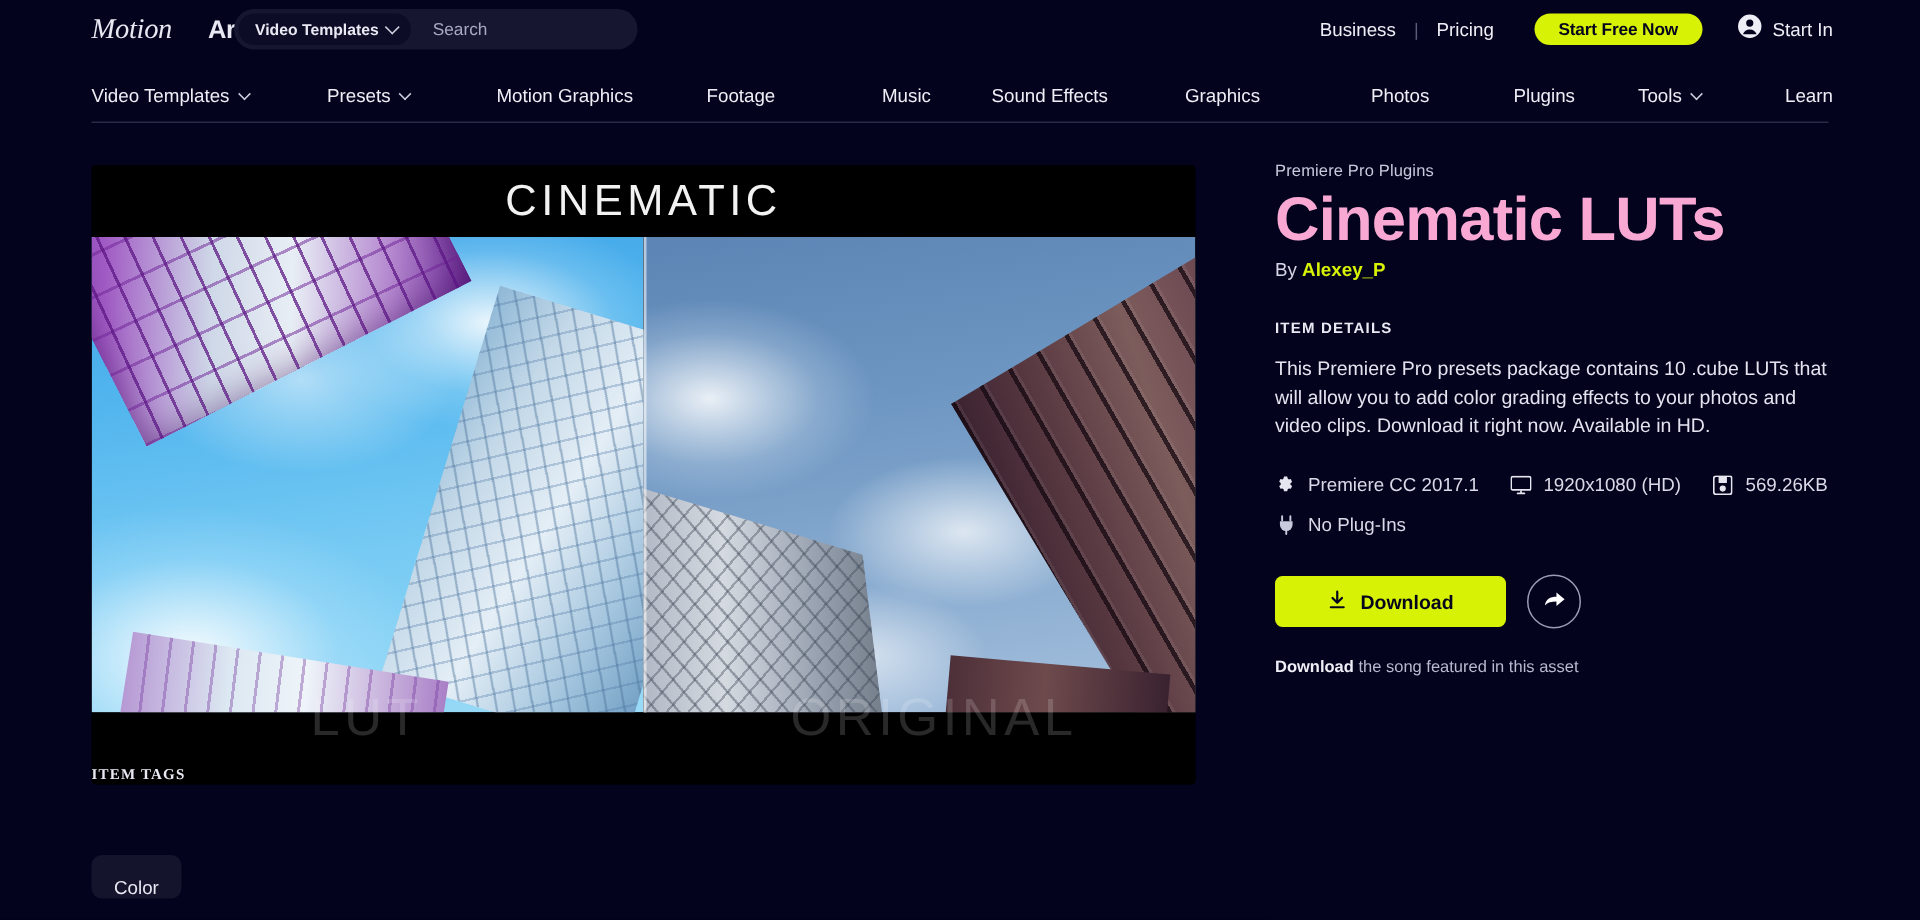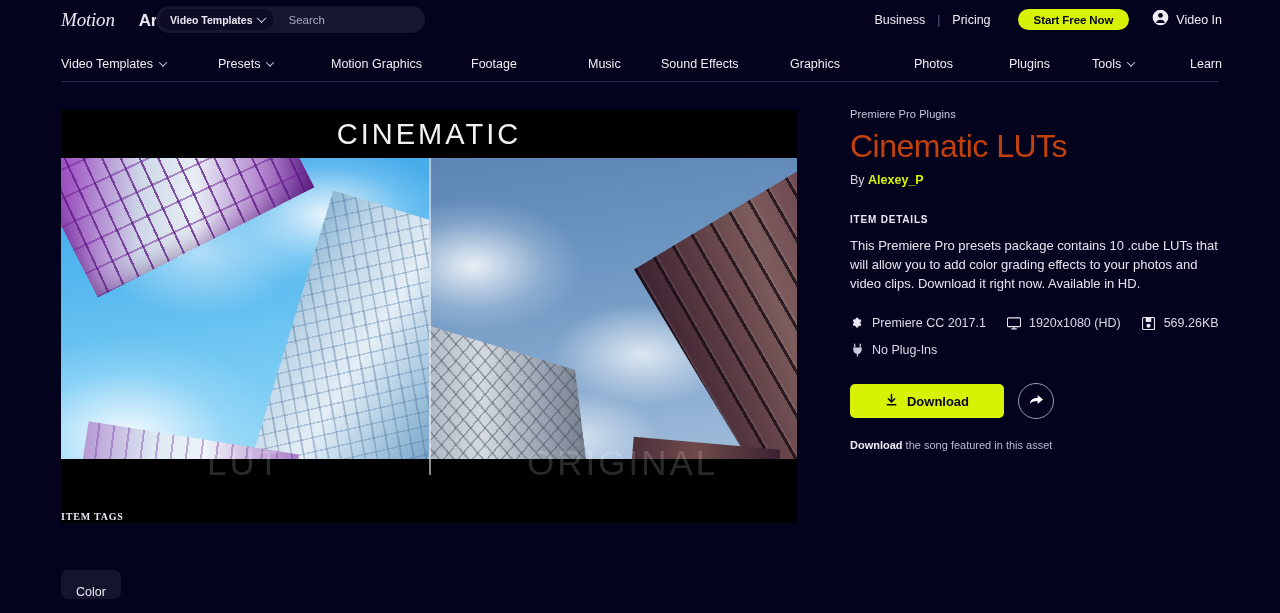--- a/index.html
+++ b/index.html
@@ -175,21 +175,21 @@
                 repeating-linear-gradient(-42deg, rgba(60,70,85,.38) 0px, rgba(60,70,85,.38) 1.5px, rgba(255,255,255,0) 1.5px, rgba(255,255,255,0) 11px);
   }
   .bldg-rb {
     position: absolute; right: 6%; bottom: -30%; width: 40%; height: 40%;
     background: linear-gradient(88deg, #4b2e38 0%, #6e4a4c 45%, #3a2230 100%);
     transform: rotate(5deg);
   }
   .split-line { position: absolute; left: 50%; top: 48px; width: 1.5px; height: 317px; background: rgba(255,255,255,.55); z-index: 4; }
 
   
-  .vid-bot-bar { position: absolute; left: 0; bottom: 0; width: 100%; height: 64px; background: #000; padding-left: 48px; }
+  .vid-bot-bar { position: absolute; left: 0; bottom: 0; width: 100%; height: 48px; background: #000; padding-left: 48px; }
   .lut-label, .orig-label {
     position: absolute; top: -16px; font-size: 35px; letter-spacing: 3px;
     color: rgba(255,255,255,.16); font-weight: 400; white-space: nowrap;
     font-family: "Liberation Sans", sans-serif; user-select: none;
   }
   .lut-label { left: 146px; }
   .orig-label { left: 466px; }
 
   .controls {
     position: absolute; left: 0; bottom: 0; width: 100%; height: 30px;
@@ -208,21 +208,21 @@
   }
   .tags-row { position: absolute; left: 61px; top: 570px; display: flex; gap: 9px; }
   .tag {
     background: #14142c; border-radius: 7px; height: 29px; padding: 0 15px;
     display: flex; align-items: flex-end; font-size: 12.5px; color: #e9e9f4; cursor: pointer;
   }
 
   
   .detail { position: absolute; left: 850px; top: 108px; width: 382px; }
   .kicker { font-size: 11px; color: #c9c9dd; margin: 0 0 8px; letter-spacing: .1px; }
-  .title { font-size: 32px; font-weight: 400; color: #c2410c; margin: 0 0 9px; letter-spacing: -.5px; line-height: 36px; }
+  .title { font-size: 41px; font-weight: 700; color: #f9a8d4; margin: 0 0 9px; letter-spacing: -.5px; line-height: 36px; }
   .byline { font-size: 12.5px; color: #d5d5e6; margin: 0 0 27px; }
   .byline .author { color: #d7f205; font-weight: 700; text-decoration: none; cursor: pointer; }
 
   .sec-head { font-size: 10px; font-weight: 700; letter-spacing: .8px; color: #e9e9f4; margin: 0 0 11px; }
   .desc { font-size: 13px; line-height: 19px; color: #e4e4f0; margin: 0 0 23px; }
 
   .meta-row { display: flex; align-items: center; gap: 21px; margin-bottom: 13px; flex-wrap: wrap; }
   .meta { display: flex; align-items: center; gap: 8px; font-size: 12.5px; color: #d9d9e8; white-space: nowrap; }
   .meta .mi { width: 14px; height: 14px; display: flex; align-items: center; justify-content: center; flex: 0 0 auto; }
 
@@ -264,21 +264,21 @@
       <a class="tl" href="#">Pricing</a>
       <button class="cta">Start Free Now</button>
       <div class="signin">
         <span>
           <svg width="17" height="17" viewBox="0 0 24 24">
               <circle cx="12" cy="12" r="11" fill="#eeeef6"></circle>
               <circle cx="12" cy="9" r="3.4" fill="#03031d"></circle>
               <path d="M5.6 19.6a6.8 6.8 0 0 1 12.8 0" fill="#03031d"></path>
             </svg>
         </span>
-        <span class="label">Video In</span>
+        <span class="label">Start In</span>
       </div>
     </div>
   </div>
 
   <div class="mainnav" id="mainnav">
       <a class="navitem" href="#" style="position: absolute; left: 0px;">
         <span>Video Templates</span>
         <span class="chev"></span>
       </a>
       <a class="navitem" href="#" style="position: absolute; left: 157px;">

